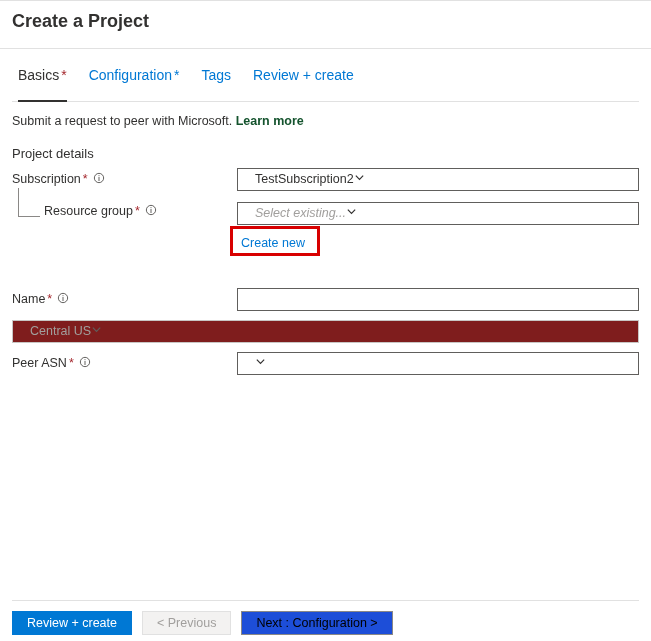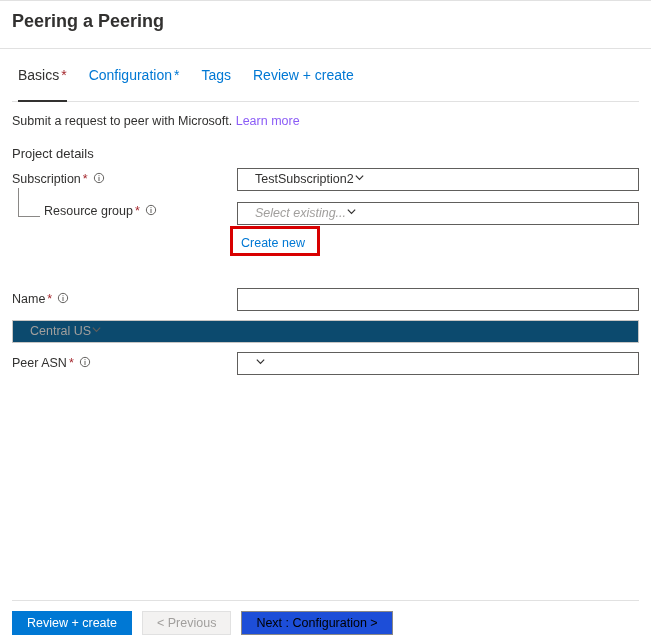--- a/index.html
+++ b/index.html
@@ -66,22 +66,23 @@
     }
     .content {
       padding: 12px 12px 0 12px;
     }
     .desc {
       font-size: 12.5px;
       color: #323130;
       margin-bottom: 18px;
     }
     .link {
-      color: #8b5cf6;
-      cursor: pointer;
+      color: #14532d;
+      cursor: pointer;
+      font-weight: bold;
     }
     .section-title {
       font-size: 13px;
       color: #323130;
       margin-bottom: 6px;
     }
     .field-row {
       display: flex;
       align-items: center;
       margin-bottom: 8px;
@@ -141,21 +142,21 @@
       background: #fff;
       height: 23px;
       display: flex;
       align-items: center;
       justify-content: flex-start;
       padding: 0 17px;
       font-size: 12.5px;
       cursor: pointer;
     }
     .select-box.disabled {
-      background: #0c4a6e;
+      background: #7f1d1d;
       border: 1px solid #c8c6c4;
       color: #a19f9d;
       cursor: default;
     }
     .select-box .placeholder-txt {
       color: #a19f9d;
       font-style: italic;
     }
     .select-box .chev {
       flex-shrink: 0;
@@ -236,21 +237,21 @@
     }
     .spacer-row {
       height: 12px;
     }
   </style>
 </head>
 <body>
 
 <div class="top-divider"></div>
 
-<h1 class="page-title">Peering a Peering</h1>
+<h1 class="page-title">Create a Project</h1>
 
 <hr class="section-rule">
 
 <div class="tabs">
   <div class="tab active">
     <span>Basics</span><span class="req">*</span>
   </div>
   <div class="tab">
     <span>Configuration</span><span class="req">*</span>
   </div>

